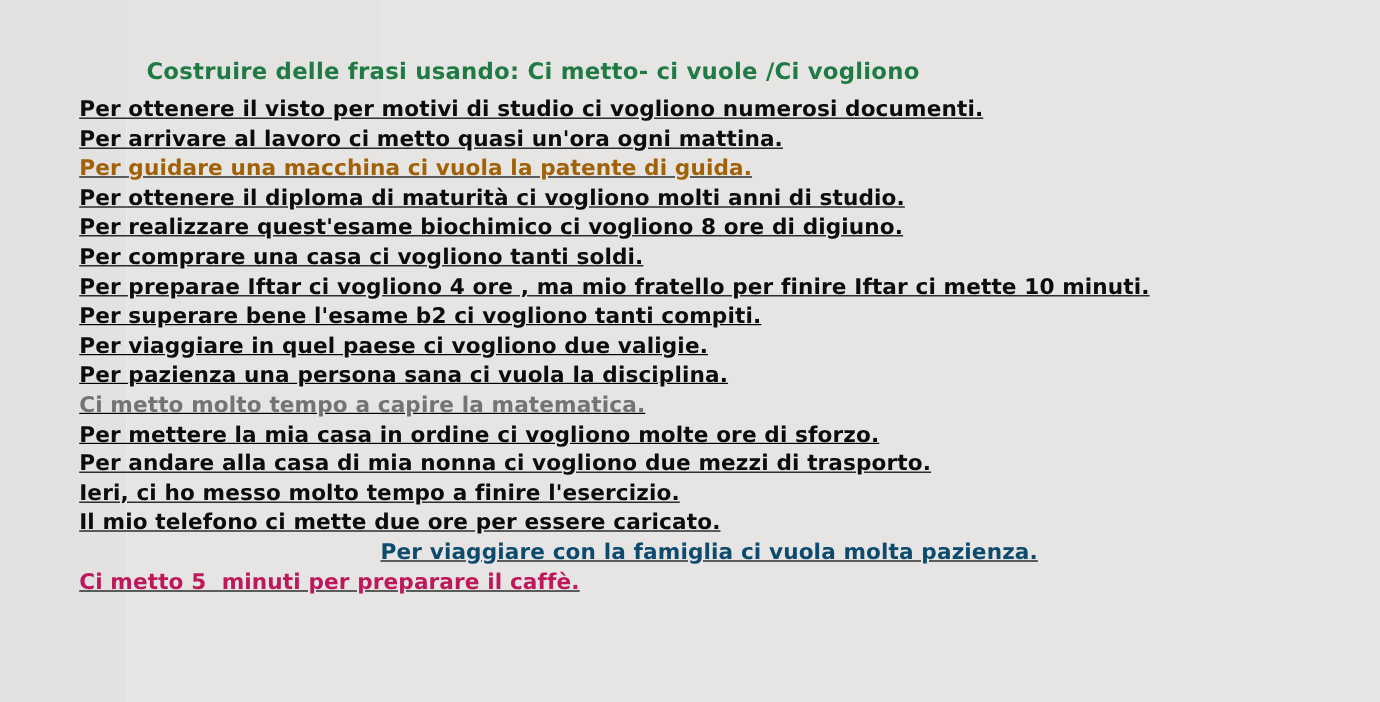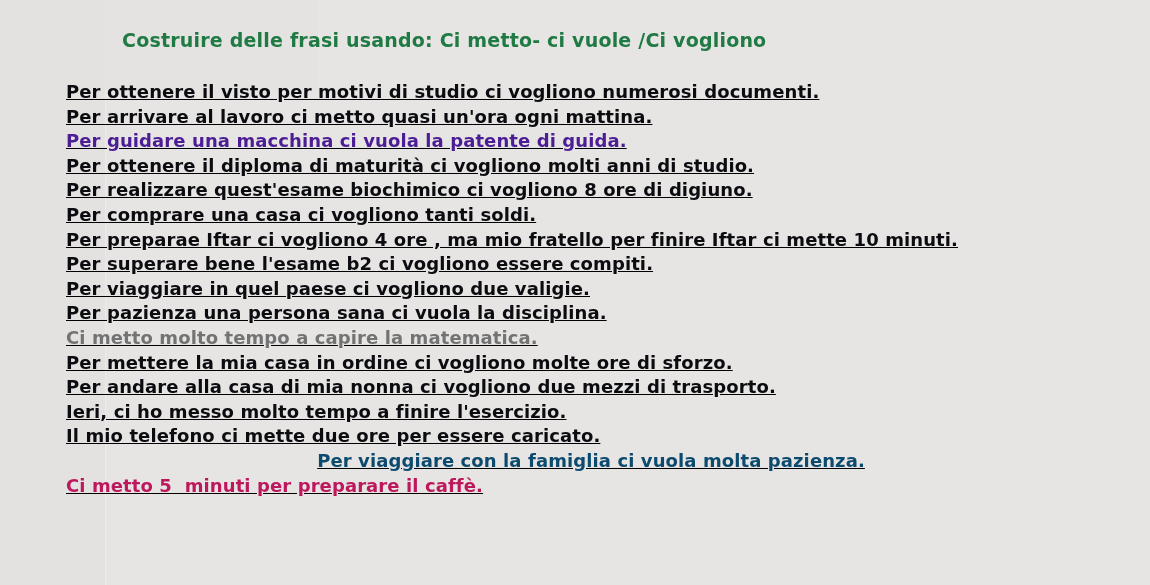--- a/index.html
+++ b/index.html
@@ -61,31 +61,31 @@
     white-space: pre;
   }
 </style>
 </head>
 <body>
 
 <div class="page" style="background: rgb(230, 229, 227);">
   <div class="left-column"></div>
   <div class="upper-seam"></div>
 
-  <h1 class="doc-title" style="color: rgb(31, 122, 68);">Costruire delle frasi usando: Ci metto- ci vuole /Ci vogliono</h1>
+  <h1 class="doc-title" style="color: rgb(31, 122, 68); margin-top: 20px;">Costruire delle frasi usando: Ci metto- ci vuole /Ci vogliono</h1>
 
   <div class="sentences">
       <div class="sentence" style="color: rgb(11, 11, 16);">Per ottenere il visto per motivi di studio ci vogliono numerosi documenti.</div>
       <div class="sentence" style="color: rgb(11, 11, 16);">Per arrivare al lavoro ci metto quasi un'ora ogni mattina.</div>
-      <div class="sentence" style="color: #4c1d95;">Per guidare una macchina ci vuola la patente di guida.</div>
+      <div class="sentence" style="color: #a16207;">Per guidare una macchina ci vuola la patente di guida.</div>
       <div class="sentence" style="color: rgb(11, 11, 16);">Per ottenere il diploma di maturità ci vogliono molti anni di studio.</div>
       <div class="sentence" style="color: rgb(11, 11, 16);">Per realizzare quest'esame biochimico ci vogliono 8 ore di digiuno.</div>
       <div class="sentence" style="color: rgb(11, 11, 16);">Per comprare una casa ci vogliono tanti soldi.</div>
       <div class="sentence" style="color: rgb(11, 11, 16);">Per preparae Iftar ci vogliono 4 ore , ma mio fratello per finire Iftar ci mette 10 minuti.</div>
-      <div class="sentence" style="color: rgb(11, 11, 16);">Per superare bene l'esame b2 ci vogliono essere compiti.</div>
+      <div class="sentence" style="color: rgb(11, 11, 16);">Per superare bene l'esame b2 ci vogliono tanti compiti.</div>
       <div class="sentence" style="color: rgb(11, 11, 16);">Per viaggiare in quel paese ci vogliono due valigie.</div>
       <div class="sentence" style="color: rgb(11, 11, 16);">Per pazienza una persona sana ci vuola la disciplina.</div>
       <div class="sentence" style="color: #737373;">Ci metto molto tempo a capire la matematica.</div>
       <div class="sentence" style="color: rgb(11, 11, 16);">Per mettere la mia casa in ordine ci vogliono molte ore di sforzo.</div>
       <div class="sentence" style="color: rgb(11, 11, 16);">Per andare alla casa di mia nonna ci vogliono due mezzi di trasporto.</div>
       <div class="sentence" style="color: rgb(11, 11, 16);">Ieri, ci ho messo molto tempo a finire l'esercizio.</div>
       <div class="sentence" style="color: rgb(11, 11, 16);">Il mio telefono ci mette due ore per essere caricato.</div>
       <div class="sentence" style="color: #0c4a6e; text-align: center;">Per viaggiare con la famiglia ci vuola molta pazienza.</div>
       <div class="sentence" style="color: #be185d;">Ci metto 5  minuti per preparare il caffè.</div>
     </div>

